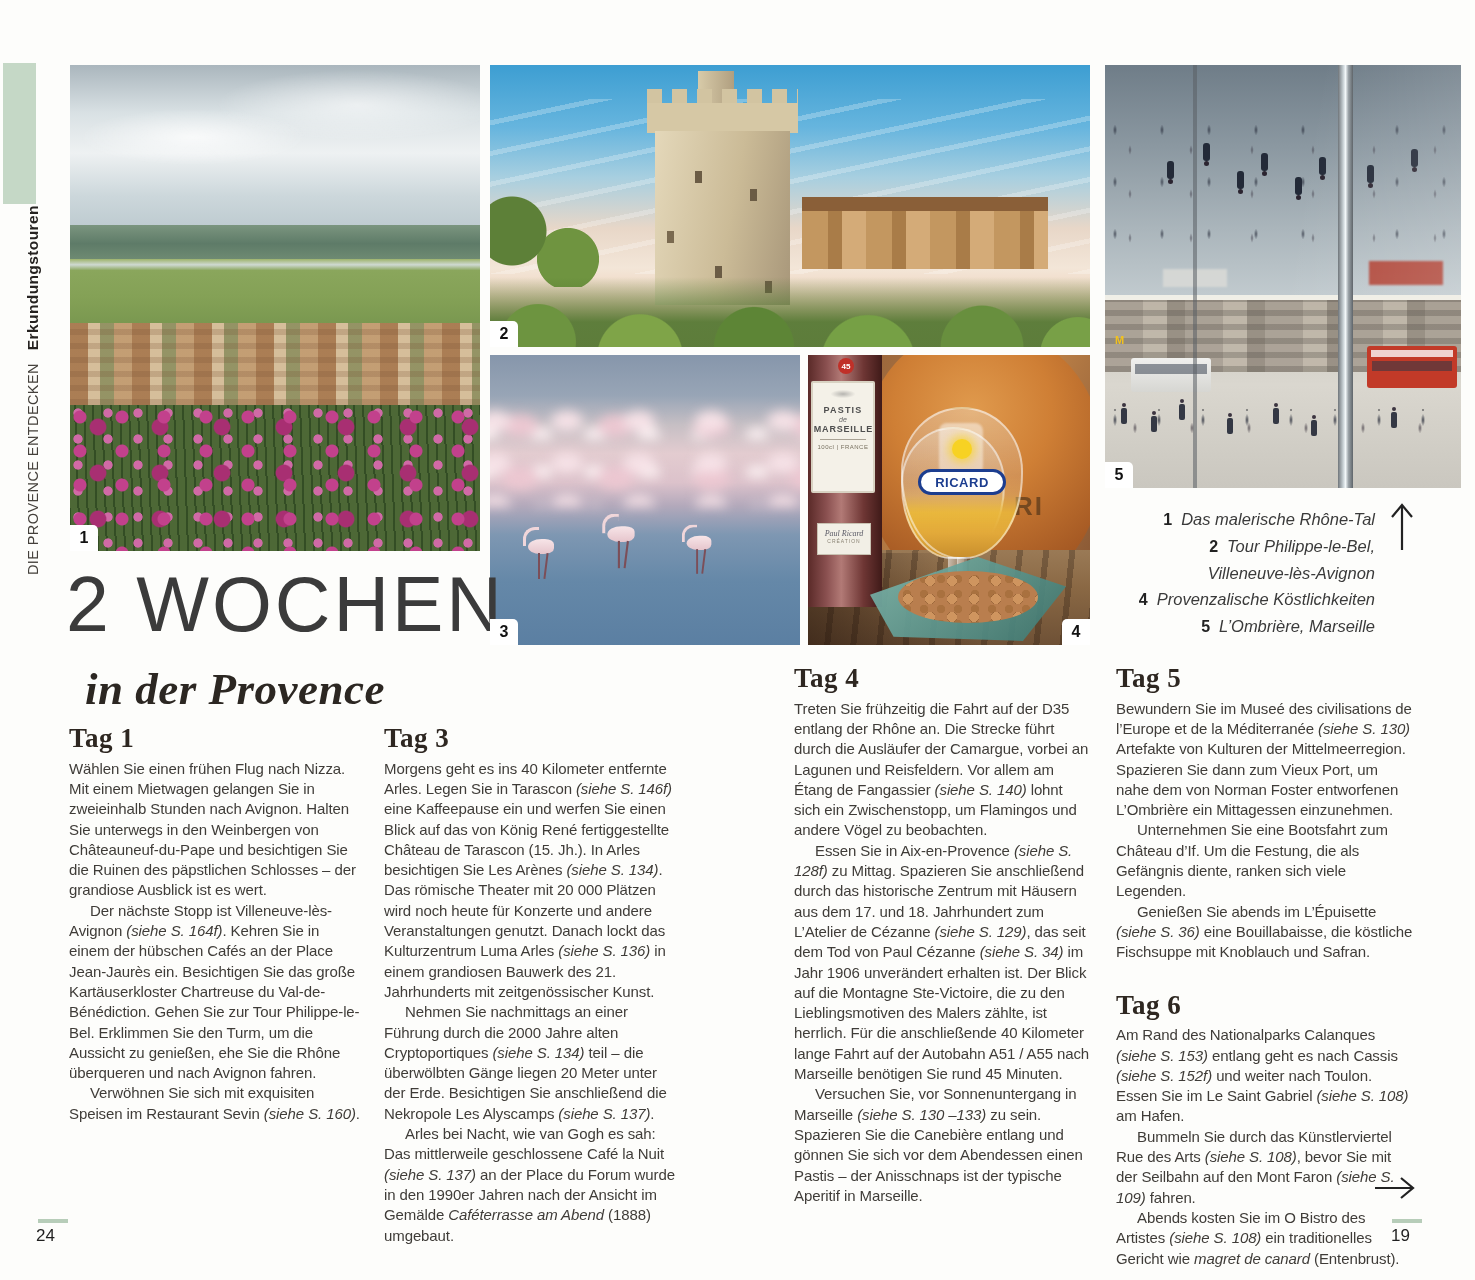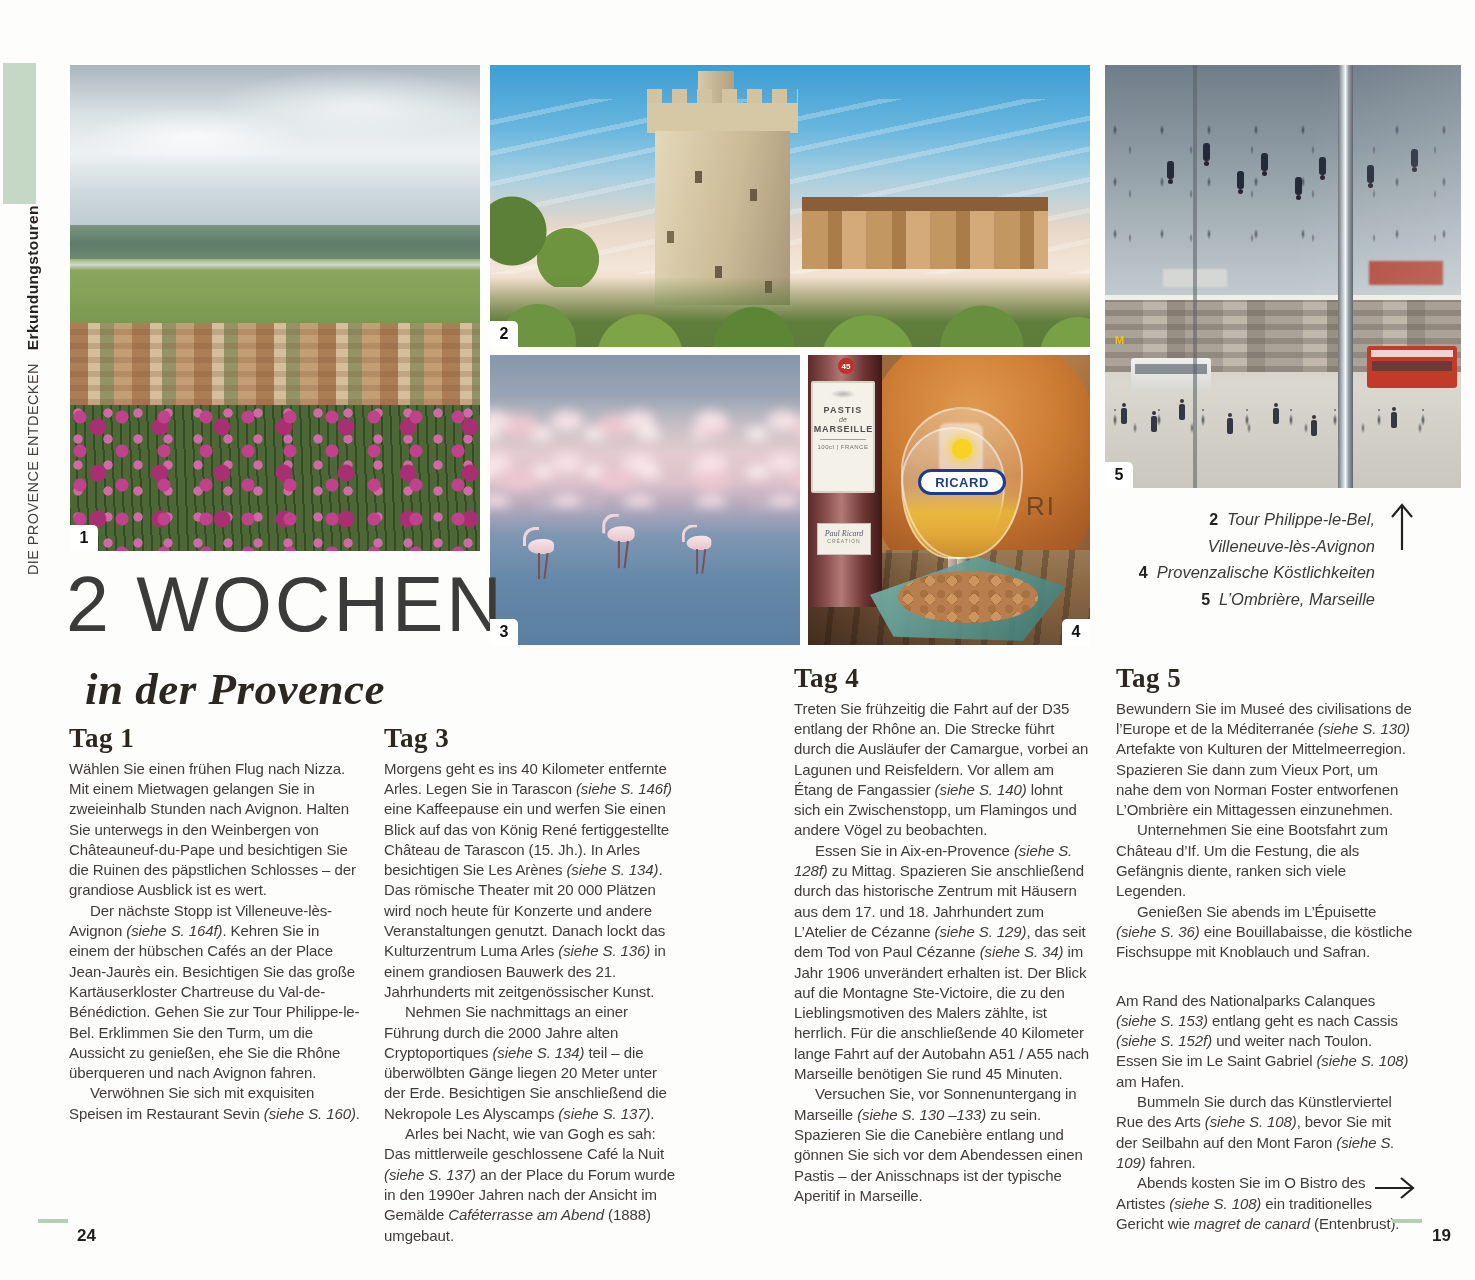--- a/index.html
+++ b/index.html
@@ -46,21 +46,21 @@
   }
   .cap-num{font-style:normal;font-weight:700;margin-right:9px;font-size:16px;color:#222;}
   .arrow{position:absolute;}
   .arrow svg{display:block;}
   #cap-arrow{left:1388px;top:500px;}
   #next-arrow{left:1372px;top:1174px;}
   
   .page-rule{position:absolute;width:30px;height:4px;background:#b7cdb9;}
   #rule-left{left:38px;top:1219px;}
   #rule-right{left:1392px;top:1219px;}
-  .page-num{position:absolute;font-weight:700;font-size:17px;color:#1f1f1f;margin-left:41px;}
+  .page-num{position:absolute;font-weight:400;font-size:17px;color:#1f1f1f;}
   #num-left{left:36px;top:1226px;}
   #num-right{left:1391px;top:1226px;}
   
   .photo{position:absolute;overflow:hidden;background:#ccc;}
   .badge{
     position:absolute;bottom:0;width:28px;height:26px;background:#fff;z-index:9;
     display:flex;align-items:center;justify-content:center;
     font-weight:700;font-size:16px;color:#111;
   }
   .badge-left{left:0;border-top-right-radius:5px;}
@@ -138,21 +138,21 @@
   .flam .f-neck{position:absolute;top:-4px;left:-5px;width:13px;height:16px;
     border-left:3px solid #f0d6da;border-top:3px solid #f0d6da;border-top-left-radius:12px;}
   .flam .f-leg1,.flam .f-leg2{position:absolute;top:22px;width:2px;height:26px;background:#7c4e58;}
   .flam .f-leg1{left:10px;} .flam .f-leg2{left:17px;transform:rotate(7deg);}
   #flam-a{left:38px;top:176px;} #flam-b{left:118px;top:164px;transform:scale(1.05);} #flam-c{left:196px;top:172px;transform:scale(.95);}
   
   #photo4{left:808px;top:355px;width:282px;height:290px;}
   .p4-bg{inset:0;background:linear-gradient(115deg,#8a5a38 0%,#a9713f 30%,#c08449 55%,#7c4e30 100%);}
   .p4-jug{left:58px;top:-24px;width:236px;height:264px;border-radius:42% 46% 48% 46%;
     background:radial-gradient(circle at 45% 30%,#e09a4d 0%,#cf7f35 35%,#a65a24 75%,#8a4a1e 100%);}
-  .p4-jugtext{position:absolute;right:46px;top:160px;font-weight:400;font-size:26px;color:rgba(55,38,20,.55);letter-spacing:2px;}
+  .p4-jugtext{position:absolute;right:58px;top:160px;font-weight:700;font-size:26px;color:rgba(55,38,20,.55);letter-spacing:2px;}
   .p4-table{left:0;right:0;bottom:0;height:95px;
     background:
       repeating-linear-gradient(96deg,rgba(40,25,15,.30) 0 6px,transparent 6px 26px),
       linear-gradient(180deg,#9a7a56 0%,#8a6844 40%,#6e5136 100%);}
   .p4-shadow{left:-20px;bottom:0;width:250px;height:92px;
     background:linear-gradient(75deg,rgba(28,14,8,.6),transparent 70%);}
   .p4-bottle{left:0;top:0;width:74px;height:252px;
     background:linear-gradient(90deg,#5a2a28 0%,#8a5050 25%,#b27a76 45%,#6e3634 75%,#3f1a18 100%);}
   .p4-b45{position:absolute;top:3px;left:30px;width:16px;height:16px;border-radius:50%;
     background:#c03028;color:#fff;font-size:8px;font-weight:700;display:flex;align-items:center;justify-content:center;}
@@ -363,20 +363,21 @@
     <div class="p5-person" style="left:168px;top:108px;"></div>
     <div class="p5-person" style="left:206px;top:120px;"></div>
     <div class="p5-person" style="left:286px;top:112px;"></div>
   </div>
   <div class="abs p5-pole2"></div>
   <div class="abs p5-pole"></div>
   <span class="badge badge-left">5</span>
 </figure>
 
 <div class="captions">
+  <div class="cap-line"><span class="cap-num">1</span><span>Das malerische Rhône-Tal</span></div>
   <div class="cap-line"><span class="cap-num">2</span><span>Tour Philippe-le-Bel,<br>Villeneuve-lès-Avignon</span></div>
   <div class="cap-line"><span class="cap-num">4</span><span>Provenzalische Köstlichkeiten</span></div>
   <div class="cap-line"><span class="cap-num">5</span><span>L’Ombrière, Marseille</span></div>
 </div>
 <div class="arrow" id="cap-arrow">
   <svg width="28" height="52" viewBox="0 0 28 52">
       <g stroke="#222" stroke-width="2.2" fill="none">
         <line x1="14" y1="50" x2="14" y2="6"></line>
         <polyline points="4,17 14,5 24,17"></polyline>
       </g>
@@ -414,20 +415,21 @@
 </div>
 
 <div class="col col-4">
   <section class="day">
     <h3 class="day-h">Tag 5</h3>
     <p class="body-p">Bewundern Sie im Museé des civilisations de l’Europe et de la Méditerranée <i>(siehe S. 130)</i> Artefakte von Kulturen der Mittelmeerregion. Spazieren Sie dann zum Vieux Port, um nahe dem von Norman Foster entworfenen L’Ombrière ein Mittagessen einzunehmen.</p>
     <p class="body-p indent">Unternehmen Sie eine Bootsfahrt zum Château d’If. Um die Festung, die als Gefängnis diente, ranken sich viele Legenden.</p>
     <p class="body-p indent">Genießen Sie abends im L’Épuisette <i>(siehe S. 36)</i> eine Bouillabaisse, die köstliche Fischsuppe mit Knoblauch und Safran.</p>
   </section>
   <section class="day">
+    <h3 class="day-h">Tag 6</h3>
     <p class="body-p">Am Rand des Nationalparks Calanques <i>(siehe S. 153)</i> entlang geht es nach Cassis <i>(siehe S. 152f)</i> und weiter nach Toulon. Essen Sie im Le Saint Gabriel <i>(siehe S. 108)</i> am Hafen.</p>
     <p class="body-p indent">Bummeln Sie durch das Künstlerviertel Rue des Arts <i>(siehe S. 108)</i>, bevor Sie mit der Seilbahn auf den Mont Faron <i>(siehe S. 109)</i> fahren.</p>
     <p class="body-p indent">Abends kosten Sie im O Bistro des Artistes <i>(siehe S. 108)</i> ein traditionelles Gericht wie <i>magret de canard</i> (Entenbrust).</p>
   </section>
 </div>
 
 <div class="page-rule" id="rule-left"></div>
 <div class="page-num" id="num-left">24</div>
 <div class="arrow" id="next-arrow">
   <svg width="46" height="28" viewBox="0 0 46 28">

